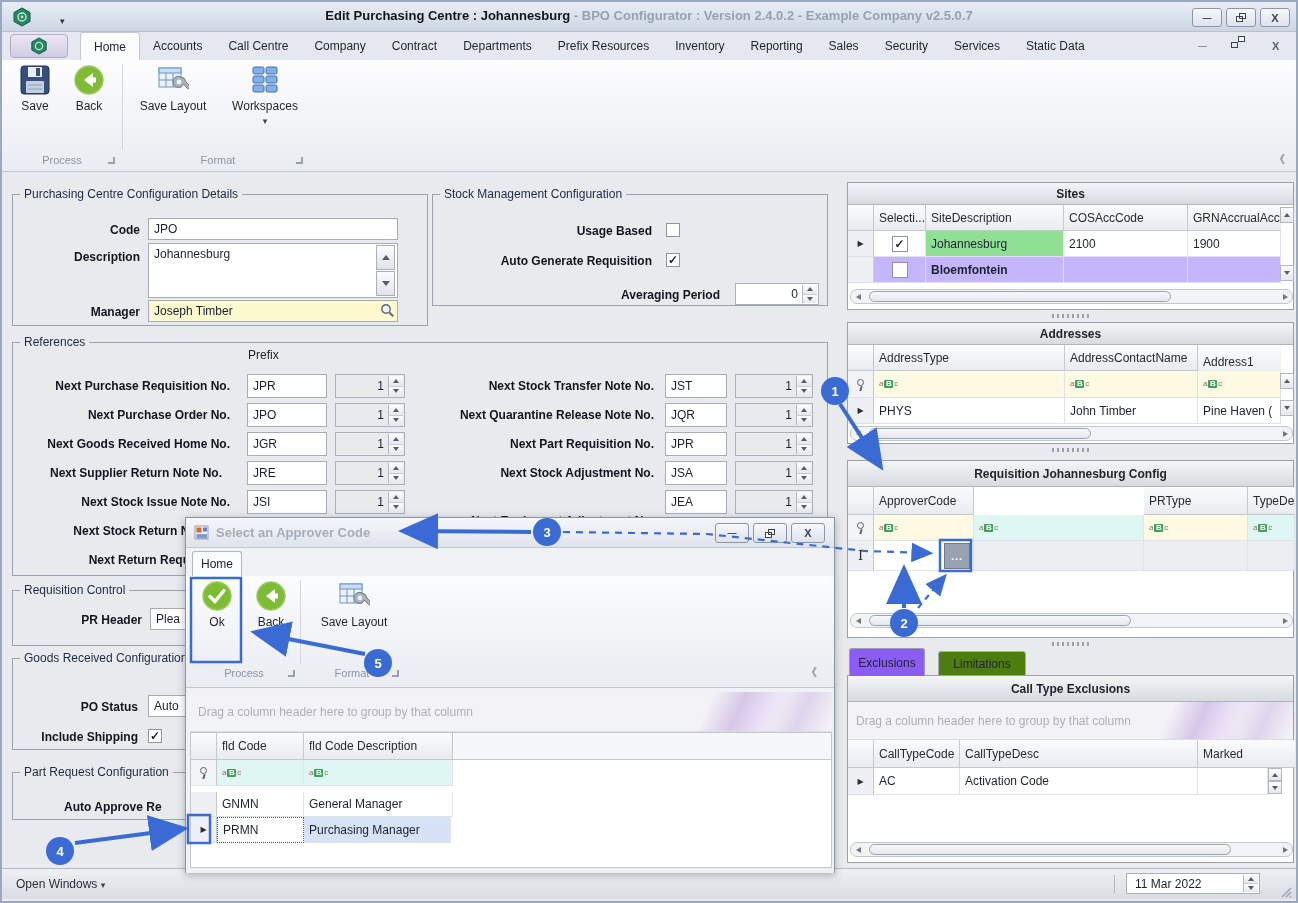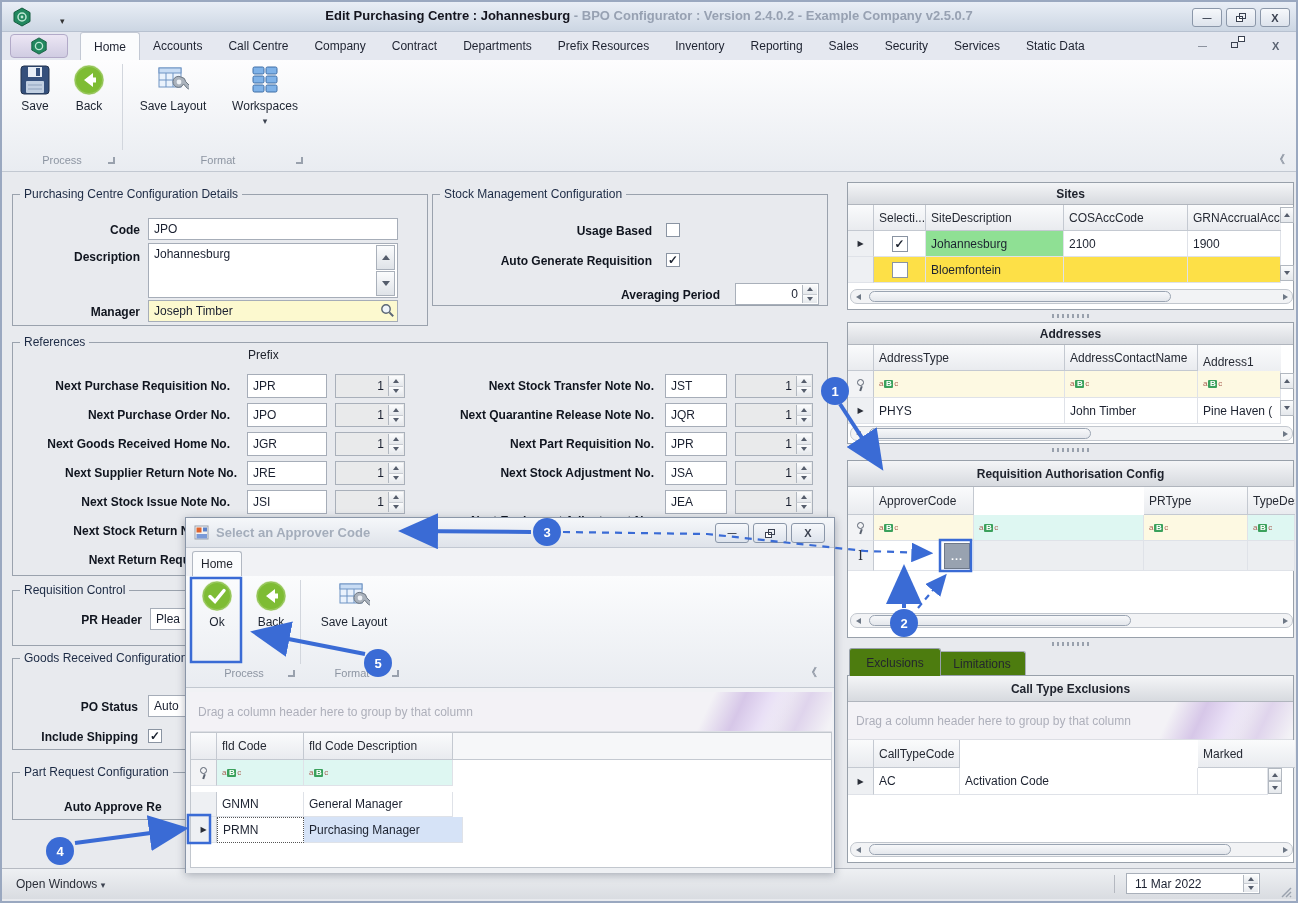--- a/index.html
+++ b/index.html
@@ -49,21 +49,21 @@
   
   .panel{border:1px solid #98a0aa;background:#fff;}
   .ptitle{left:0;right:0;height:100%;background:linear-gradient(#f4f5f7,#d7dadf);border-bottom:1px solid #b0b5bd;font-weight:bold;font-size:12px;color:#1e222c;display:flex;align-items:center;justify-content:center;}
   .hcell{background:linear-gradient(#fafbfc,#e9ebef);border-right:1px solid #c4c9d1;border-bottom:1px solid #c4c9d1;font-size:12px;color:#262a34;display:flex;align-items:center;padding:0 5px;white-space:nowrap;overflow:hidden;}
   .cell{font-size:12px;color:#1c2230;display:flex;align-items:center;padding:0 5px;border-right:1px solid #dfe2e8;border-bottom:1px solid #dfe2e8;background:#fff;white-space:nowrap;overflow:hidden;}
   .ind{background:#eef0f3;border-right:1px solid #c4c9d1;border-bottom:1px solid #dfe2e8;display:flex;align-items:center;justify-content:center;}
   .rowarrow::after{content:"▶";font-size:8px;color:#2a2e38;}
   .editI::after{content:"I";font-family:"DejaVu Serif",serif;font-size:13px;color:#2a2e38;}
   .fy{background:#fdf9e2;}
   .fc{background:#def7f2;}
-  .alt{background:#fde047;}
+  .alt{background:#c4b5fd;font-weight:bold;}
   .grn{background:#8fe094;}
   .selrow{background:#d6e3f7;}
   .abc{display:inline-flex;align-items:center;gap:1px;font-size:8px;line-height:1;}
   .abc::before{content:"a";color:#a85f52;}
   .abc b{background:#3ba15c;color:#fff;padding:0 1.5px;border-radius:1px;font-weight:bold;font-size:8px;}
   .abc b::before{content:"B";}
   .abc::after{content:"c";color:#a85f52;}
   .pin{width:9px;height:13px;position:relative;}
   .pin::before{content:"";position:absolute;top:1px;left:1px;width:5px;height:5px;border:1.5px solid #5a6270;border-radius:50%;}
   .pin::after{content:"";position:absolute;top:8px;left:4px;width:1.5px;height:5px;background:#5a6270;transform:rotate(18deg);}
@@ -258,21 +258,21 @@
   <div class="r in" style="left:245px;top:430px;width:80px;height:24px">
       <span>JGR</span>
     </div>
   <div class="r num" style="left:333px;top:430px;width:70px;height:24px">
       <span>1</span>
       <span class="spin">
         <i class="up"></i>
         <i class="dn"></i>
       </span>
     </div>
-  <div class="r lbl" style="left:17px;top:464px;width:218px">Next Supplier Return Note No.</div>
+  <div class="r lbl" style="left:2px;top:464px;width:218px">Next Supplier Return Note No.</div>
   <div class="r in" style="left:245px;top:459px;width:80px;height:24px">
       <span>JRE</span>
     </div>
   <div class="r num" style="left:333px;top:459px;width:70px;height:24px">
       <span>1</span>
       <span class="spin">
         <i class="up"></i>
         <i class="dn"></i>
       </span>
     </div>
@@ -468,21 +468,21 @@
     <div class="r hsb" style="left:2px;top:103px;width:443px;height:15px">
         <span class="la"></span>
         <span class="thumb" style="left:18px;width:220px"></span>
         <span class="ra" style="position:absolute;right:0"></span>
       </div>
   </div>
   <div class="r split" style="left:845px;top:444px;width:447px;height:8px"></div>
 
   <div class="r panel" style="left:845px;top:458px;width:447px;height:178px">
     <div class="r ptitle" style="top:0;height:26px">
-        <span>Requisition Authorisation Config</span>
+        <span>Requisition Johannesburg Config</span>
       </div>
     <div class="r hcell" style="left:0;top:26px;width:26px;height:28px"></div>
     <div class="r hcell" style="left:26px;top:26px;width:100px;height:28px">
         <span>ApproverCode</span>
       </div>
     <div class="r hcell" style="left:296px;top:26px;width:104px;height:28px">
         <span>PRType</span>
       </div>
     <div class="r hcell" style="left:400px;top:26px;width:47px;height:28px;border-right:none">
         <span>TypeDes</span>
@@ -519,37 +519,40 @@
         <span>...</span>
       </div>
     <div class="r hsb" style="left:2px;top:152px;width:443px;height:15px">
         <span class="la"></span>
         <span class="thumb" style="left:18px;width:260px"></span>
         <span class="ra" style="position:absolute;right:0"></span>
       </div>
   </div>
   <div class="r split" style="left:845px;top:638px;width:447px;height:8px"></div>
 
-  <div class="r tabbtn" style="left:847px;top:646px;width:92px;height:28px;background:#4d7c0f;border:1px solid #98a0aa;border-bottom:none;border-radius:3px 3px 0 0;z-index:2">
+  <div class="r tabbtn" style="left:847px;top:646px;width:76px;height:28px;background:#8b5cf6;border:1px solid #98a0aa;border-bottom:none;border-radius:3px 3px 0 0;z-index:2">
       <span>Exclusions</span>
     </div>
   <div class="r tabbtn" style="left:936px;top:649px;width:88px;height:25px;background:#4d7c0f;border:1px solid #a8aeb8;border-bottom:none;border-radius:3px 3px 0 0">
       <span>Limitations</span>
     </div>
   <div class="r panel" style="left:845px;top:673px;width:447px;height:188px">
     <div class="r ptitle" style="top:0;height:26px">
         <span>Call Type Exclusions</span>
       </div>
     <div class="r hintp" style="left:0;top:26px;width:445px;height:38px;display:flex;align-items:center;padding-left:8px">
         <i class="sw"></i>
         <span>Drag a column header here to group by that column</span>
       </div>
     <div class="r hcell" style="left:0;top:64px;width:26px;height:28px"></div>
     <div class="r hcell" style="left:26px;top:64px;width:86px;height:28px">
         <span>CallTypeCode</span>
+      </div>
+    <div class="r hcell" style="left:112px;top:64px;width:238px;height:28px">
+        <span>CallTypeDesc</span>
       </div>
     <div class="r hcell" style="left:350px;top:64px;width:97px;height:28px;border-right:none">
         <span>Marked</span>
       </div>
     <div class="r ind rowarrow" style="left:0;top:92px;width:26px;height:27px"></div>
     <div class="r cell" style="left:26px;top:92px;width:86px;height:27px">
         <span>AC</span>
       </div>
     <div class="r cell" style="left:112px;top:92px;width:238px;height:27px">
         <span>Activation Code</span>
@@ -664,21 +667,21 @@
     <div class="r cell" style="left:31px;top:274px;width:87px;height:25px">
         <span>GNMN</span>
       </div>
     <div class="r cell" style="left:118px;top:274px;width:149px;height:25px">
         <span>General Manager</span>
       </div>
     <div class="r ind rowarrow" style="left:5px;top:299px;width:26px;height:26px"></div>
     <div class="r cell dot" style="left:31px;top:299px;width:87px;height:26px">
         <span>PRMN</span>
       </div>
-    <div class="r cell selrow" style="left:118px;top:299px;width:159px;height:26px">
+    <div class="r cell selrow" style="left:118px;top:299px;width:147px;height:26px">
         <span>Purchasing Manager</span>
       </div>
     <div class="r" style="left:0;top:350px;width:648px;height:5px;background:#eef0f3"></div>
   </div>
 
   <svg class="r annot" viewBox="0 0 1298 903">
     <defs>
       <marker id="ah" markerWidth="10" markerHeight="9" refX="8" refY="4.5" orient="auto">
         <path d="M0,0 L10,4.5 L0,9 z" fill="#3a6bd5"></path>
       </marker>

